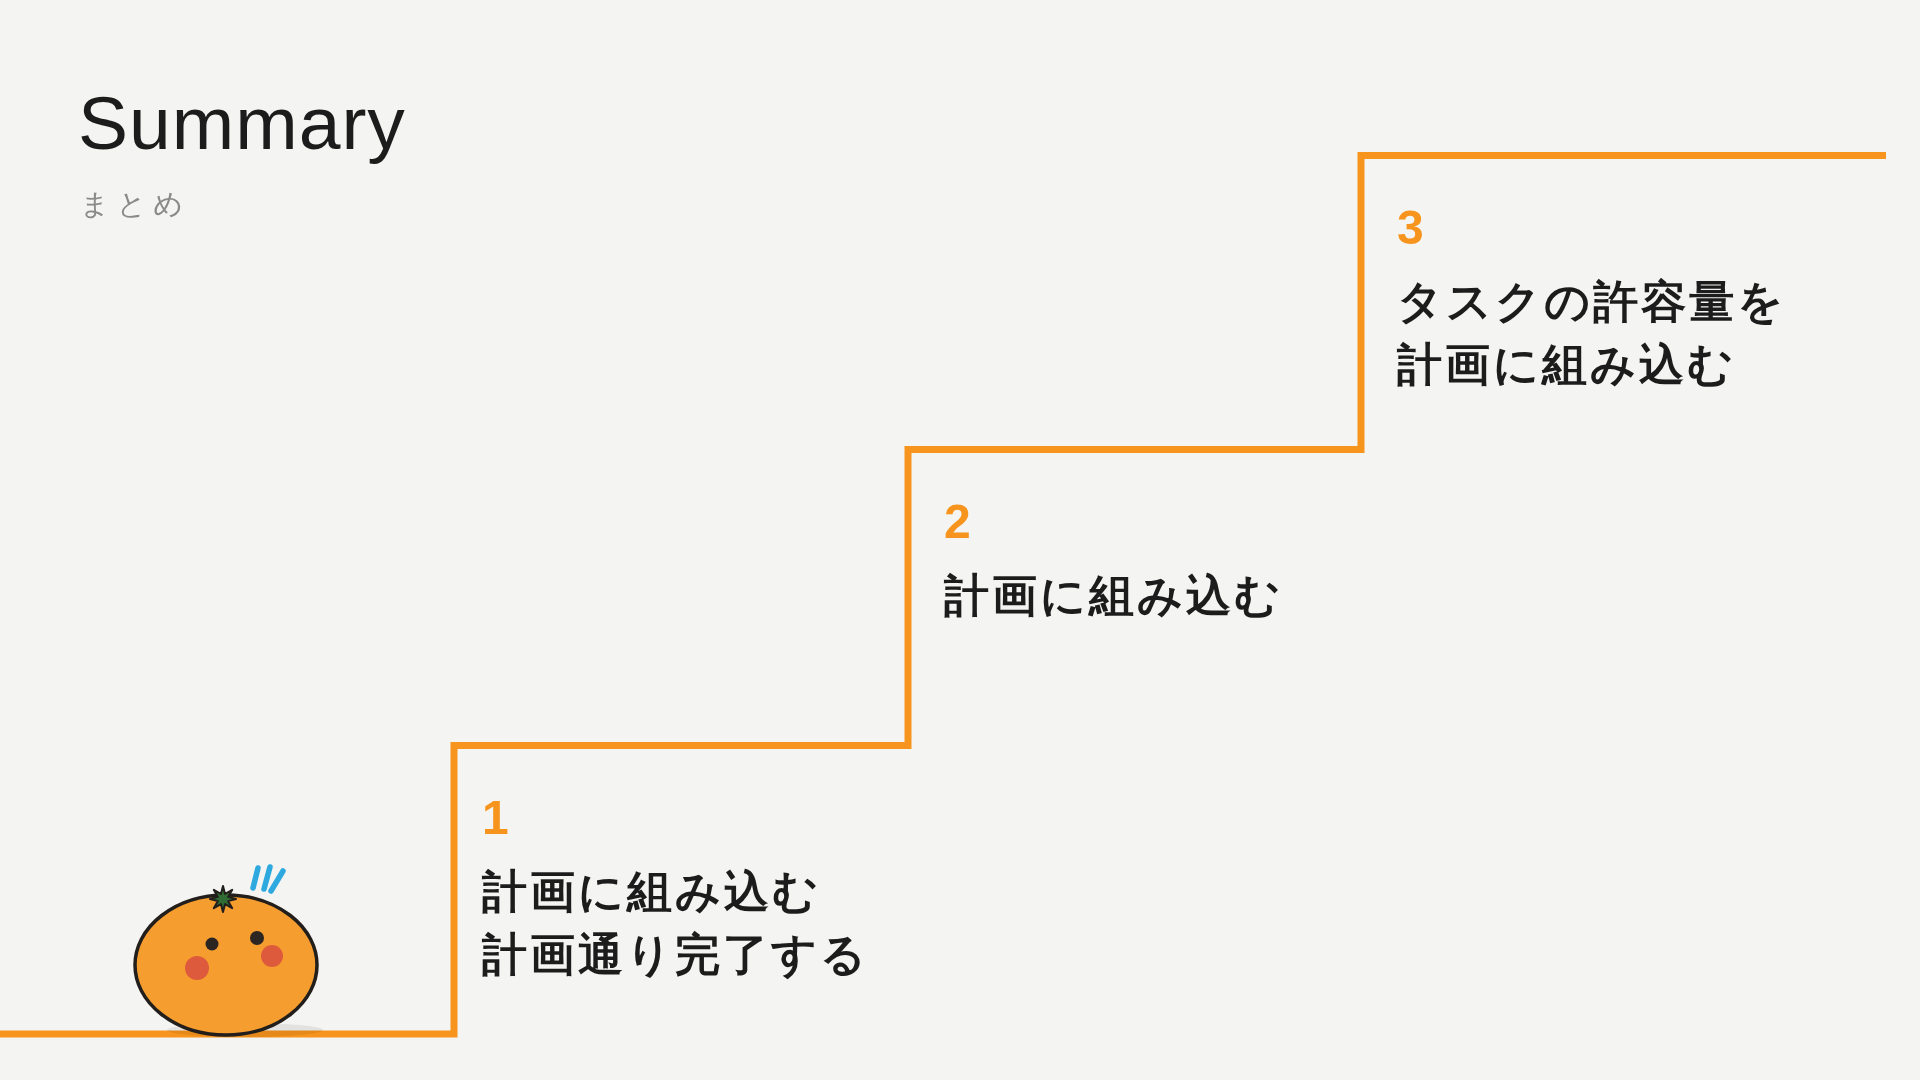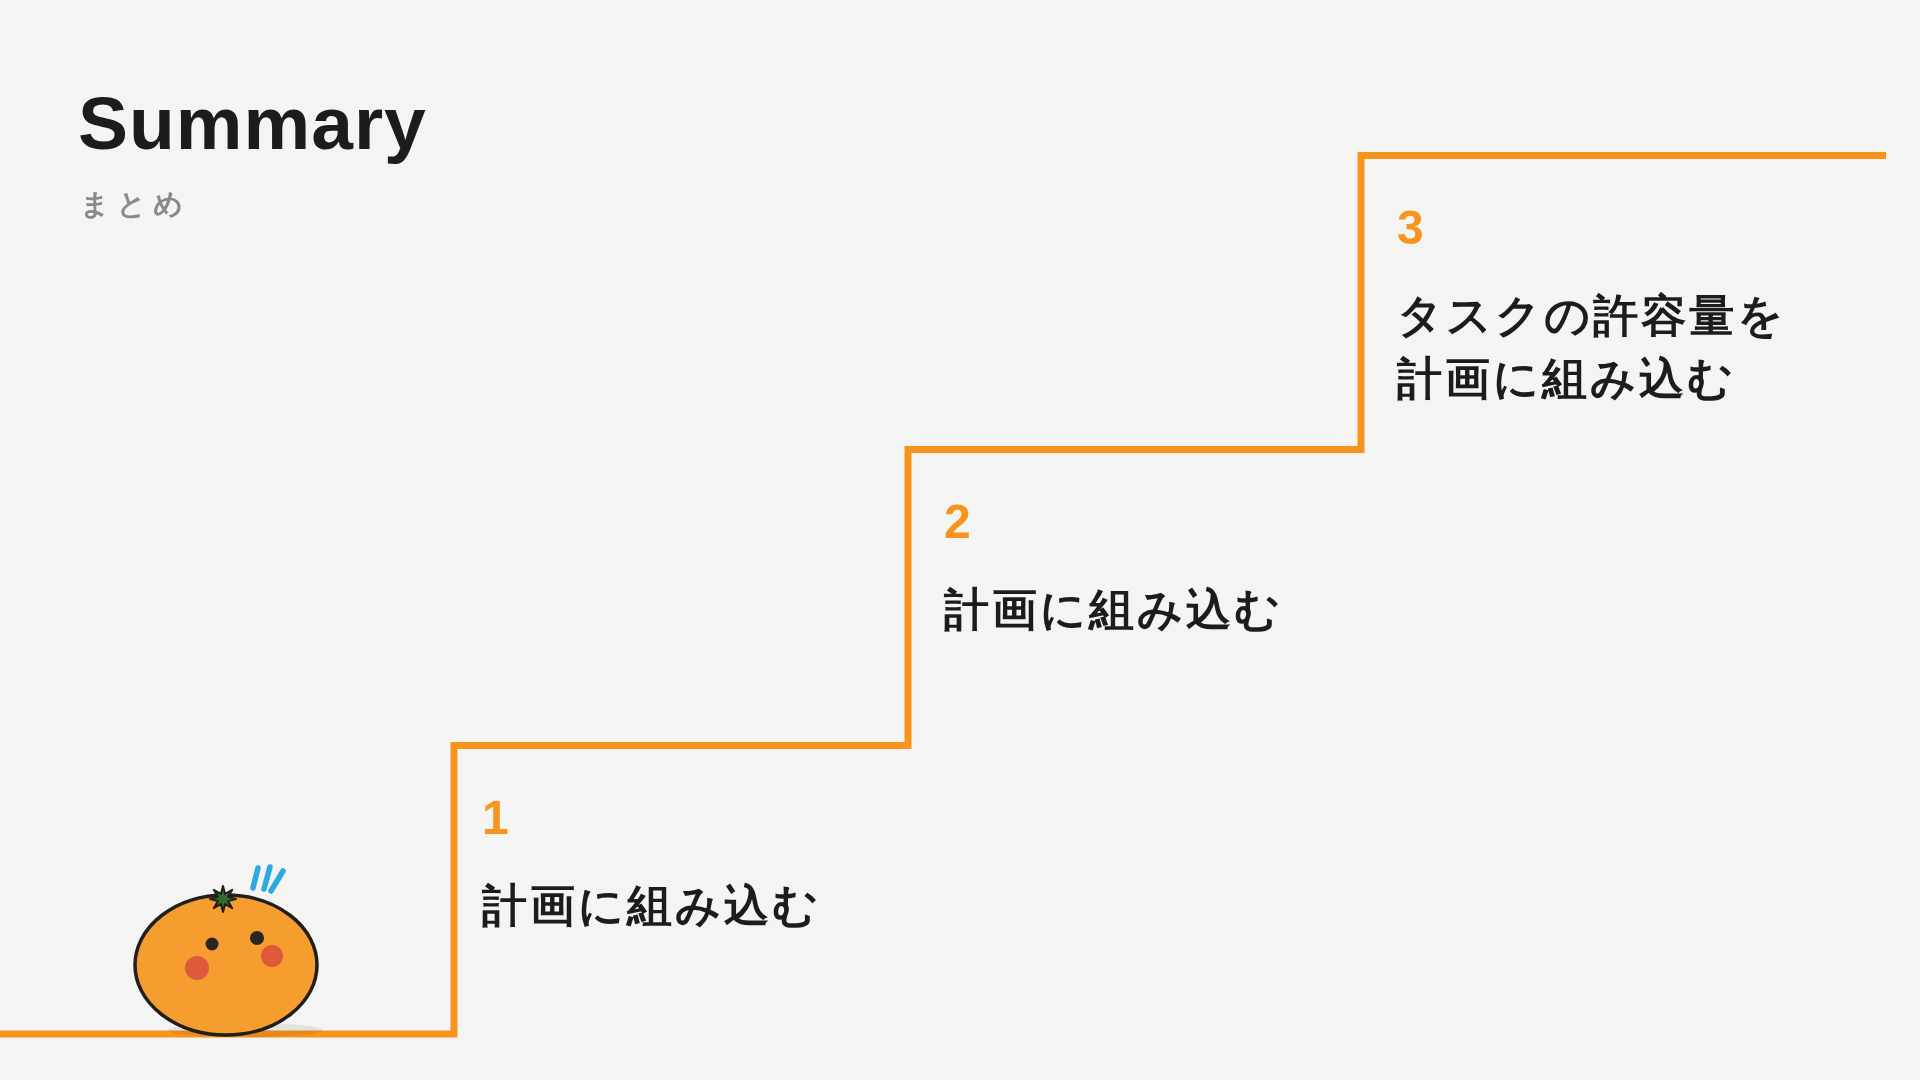--- a/index.html
+++ b/index.html
@@ -22,31 +22,31 @@
     position: relative;
     width: 1920px; height: 1080px;
     background: var(--background);
     overflow: hidden;
   }
   .page-title {
     position: absolute;
     left: 78px; top: 76px;
     font-size: 75px;
     line-height: 94px;
-    font-weight: 700;
+    font-weight: 400;
     letter-spacing: 1px;
     color: var(--text-dark);
     text-align: right;
   }
   .page-subtitle {
     position: absolute;
     left: 80px; top: 184px;
     font-size: 29px;
     line-height: 40px;
-    font-weight: 700;
+    font-weight: 400;
     letter-spacing: 7px;
     color: var(--subtitle-gray);
   }
   .staircase {
     position: absolute;
     left: 0; top: 0;
     width: 1920px; height: 1080px;
   }
   .staircase polyline {
     fill: none;
@@ -57,21 +57,21 @@
   .step {
     position: absolute;
   }
   .step-number {
     font-size: 48px;
     line-height: 56px;
     font-weight: 700;
     color: var(--accent-orange);
   }
   .step-lines {
-    margin-top: 28px;
+    margin-top: 14px;
     font-size: 45px;
     line-height: 63px;
     font-weight: 700;
     letter-spacing: 3px;
     color: var(--text-dark);
     white-space: nowrap;
   }
   .step-1 { left: 482px; top: 790px; }
   .step-2 { left: 944px; top: 494px; }
   .step-3 { left: 1397px; top: 200px; }
@@ -96,20 +96,21 @@
   <div class="page-subtitle">まとめ</div>
 
   <svg class="staircase" viewBox="0 0 1920 1080" xmlns="http://www.w3.org/2000/svg" aria-hidden="true">
     <polyline points="0,1034 454,1034 454,745.5 908,745.5 908,449.5 1361,449.5 1361,155.5 1886,155.5"></polyline>
   </svg>
 
   <div class="step step-1">
     <div class="step-number">1</div>
     <div class="step-lines">
       <div>計画に組み込む</div>
+      <div>計画通り完了する</div>
     </div>
   </div>
 
   <div class="step step-2">
     <div class="step-number">2</div>
     <div class="step-lines">
       <div>計画に組み込む</div>
     </div>
   </div>
 

